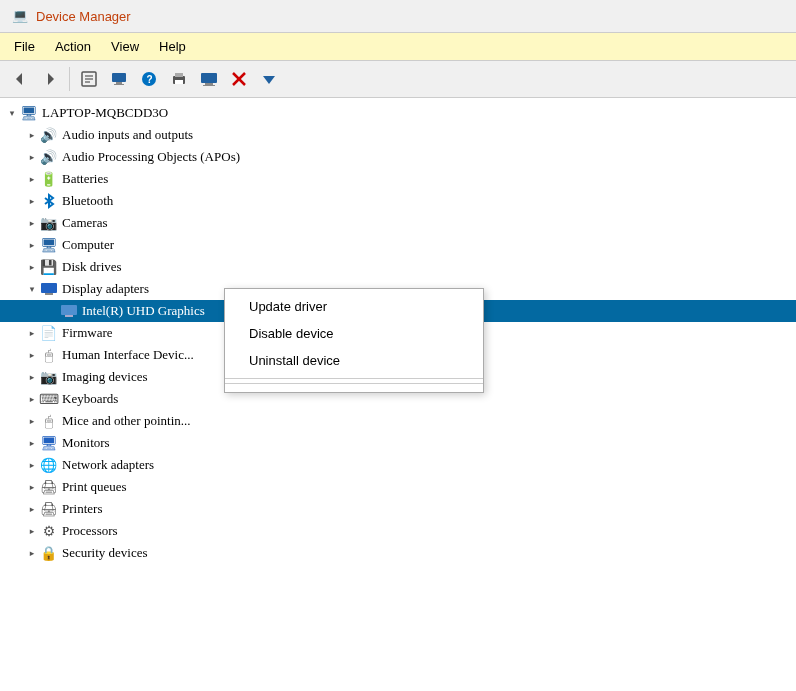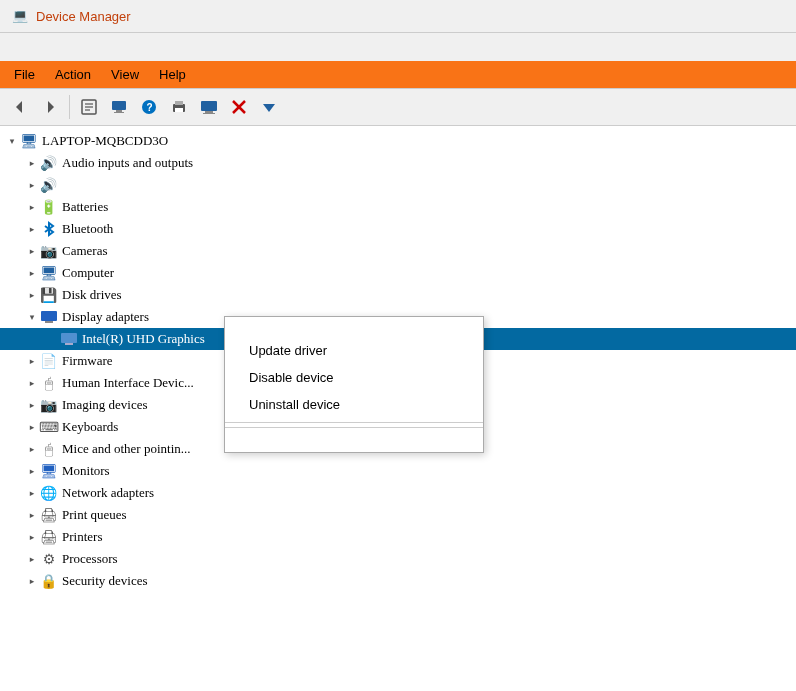--- a/index.html
+++ b/index.html
@@ -25,26 +25,25 @@
       width: 16px;
       height: 16px;
     }
     .title-bar-text {
       font-size: 13px;
       color: #c2410c;
     }
 
     
     .menu-bar {
-      background: #f97316;
+      background: #fef9c3;
       padding: 3px 6px;
       display: flex;
       gap: 4px;
       border-bottom: 1px solid #ccc;
-      margin-top: 28px;
     }
     .menu-item {
       padding: 3px 8px;
       cursor: pointer;
       border-radius: 2px;
     }
 
     
     .toolbar {
       background: #f0f0f0;
@@ -144,21 +143,21 @@
     
     .context-menu {
       position: absolute;
       top: 190px;
       left: 224px;
       background: #fff;
       border: 1px solid #aaa;
       box-shadow: 2px 2px 8px rgba(0,0,0,0.2);
       min-width: 260px;
       z-index: 100;
-      padding: 20px 0;
+      padding: 4px 0;
     }
     .context-menu-item {
       padding: 6px 24px;
       cursor: pointer;
       font-size: 13px;
       color: #000;
     }
     .context-menu-item.bold {
       font-weight: bold;
     }
@@ -274,20 +273,21 @@
 
     <div class="tree-item indent-1">
       <span class="expand-btn collapsed"></span>
       <span class="item-icon icon-audio">🔊</span>
       <span class="item-text">Audio inputs and outputs</span>
     </div>
 
     <div class="tree-item indent-1">
       <span class="expand-btn collapsed"></span>
       <span class="item-icon icon-audio">🔊</span>
+      <span class="item-text">Audio Processing Objects (APOs)</span>
     </div>
 
     <div class="tree-item indent-1">
       <span class="expand-btn collapsed"></span>
       <span class="item-icon icon-battery">🔋</span>
       <span class="item-text">Batteries</span>
     </div>
 
     <div class="tree-item indent-1">
       <span class="expand-btn collapsed"></span>

